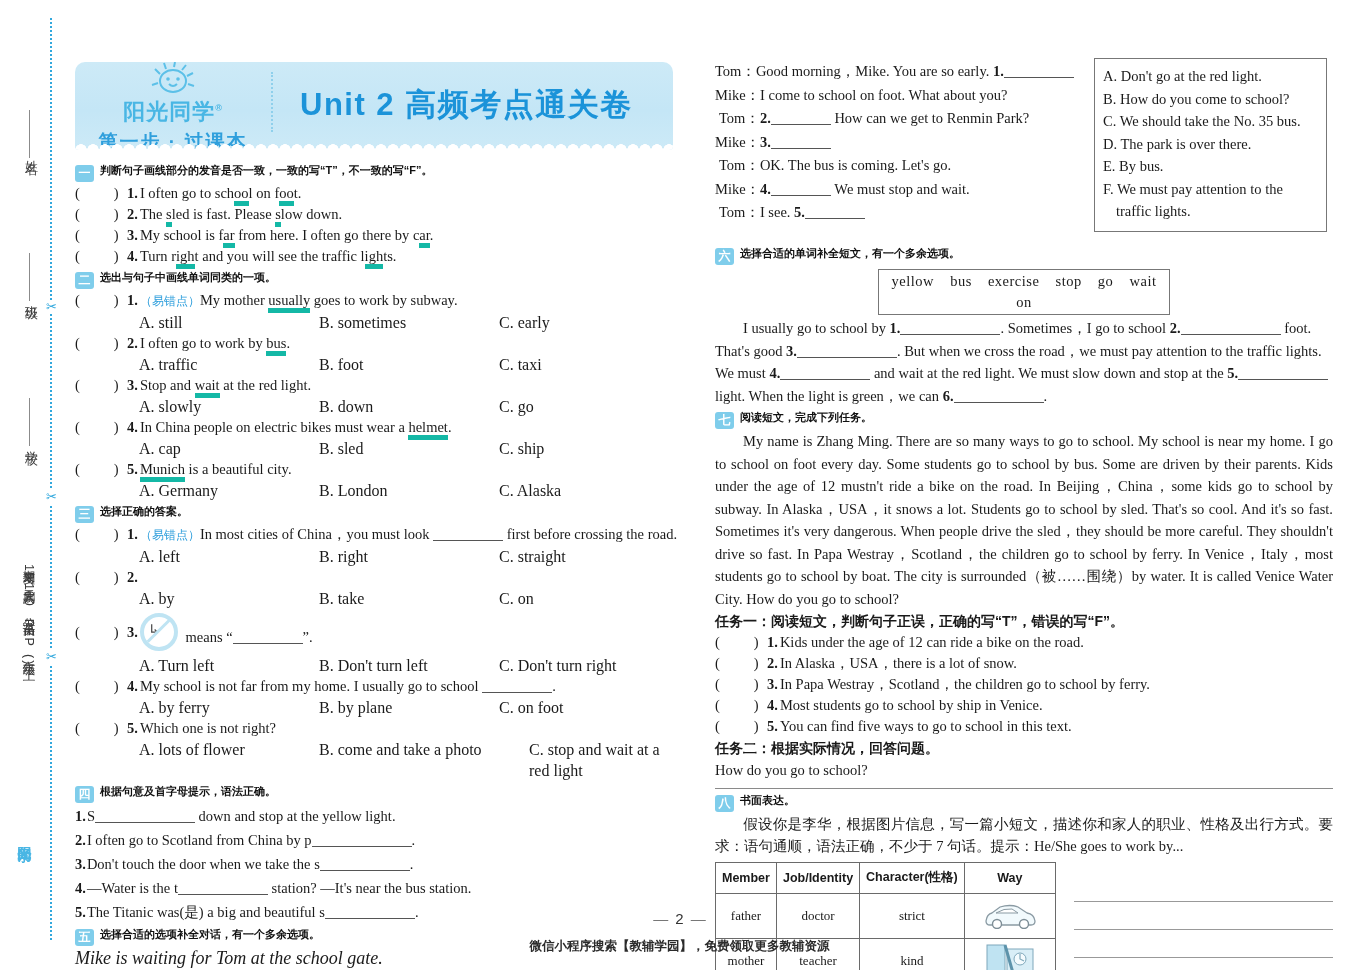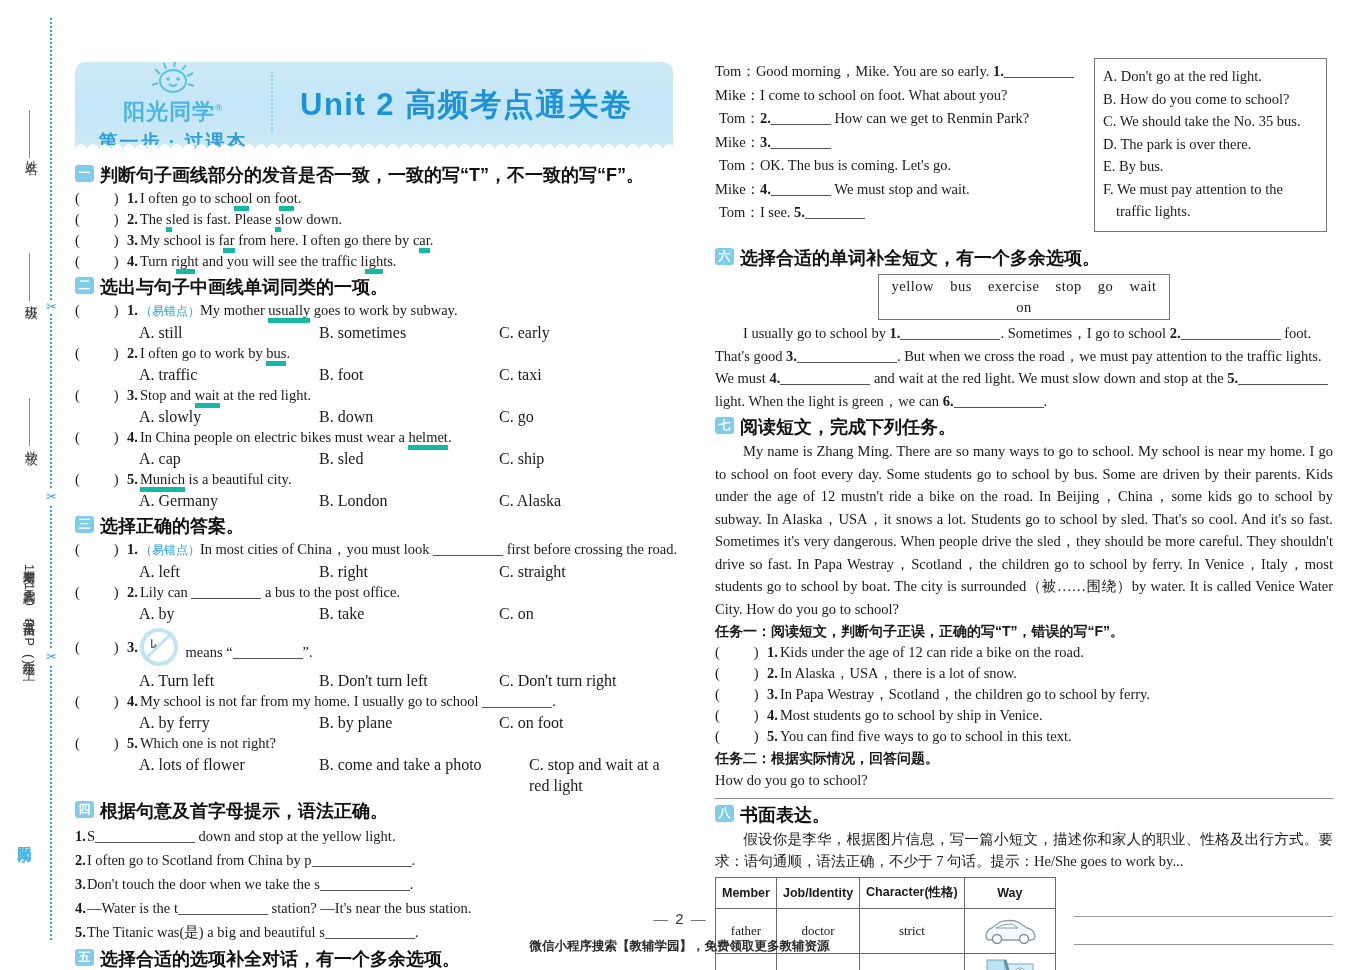--- a/index.html
+++ b/index.html
@@ -103,21 +103,21 @@
     margin:3px 0 1px 0;
   }
   .sec-num{
     display:inline-block;min-width:19px;height:17px;line-height:17px;
     background:#7fcdeb;color:#ffffff;border-radius:3px;text-align:center;
     font-family:"Liberation Sans","DejaVu Sans",sans-serif;
     font-size:12px;font-weight:bold;flex:0 0 auto;margin-top:2px;
   }
   .sec-title{
     font-family:"Liberation Sans","DejaVu Sans",sans-serif;
-    font-size:18px;font-weight:bold;color:#111;letter-spacing:0px;
+    font-size:11px;font-weight:bold;color:#111;letter-spacing:0px;
   }
   .q{
     font-size:14.5px;line-height:21px;display:flex;align-items:baseline;
   }
   .paren{display:inline-block;width:52px;flex:0 0 auto;}
   .paren .l{margin-right:34px;}
   .qnum{font-weight:bold;margin-right:2px;}
   .qtext{flex:1 1 auto;}
   .hint{color:#2f9fdc;font-family:"Liberation Sans","DejaVu Sans",sans-serif;font-size:12px;}
   .opts{
@@ -344,21 +344,20 @@
           <span class="qtext"><span class="hint">（易错点）</span><span>In most cities of China，you must look </span><span class="blank b70"></span><span> first before crossing the road.</span></span>
         </div>
         <div class="opts">
           <span class="opt-a">A. left</span>
           <span class="opt-b">B. right</span>
           <span class="opt-c">C. straight</span>
         </div>
         <div class="q">
           <span class="paren">(<span class="l"></span>)</span>
           <span class="qnum">2.</span>
-          <span class="qtext"><span>Lily can </span><span class="blank b70"></span><span> a bus to the post office.</span></span>
         </div>
         <div class="opts">
           <span class="opt-a">A. by</span>
           <span class="opt-b">B. take</span>
           <span class="opt-c">C. on</span>
         </div>
         <div class="q" style="align-items:center;min-height:46px">
           <span class="paren">(<span class="l"></span>)</span>
           <span class="qnum">3.</span>
           <span class="qtext">

